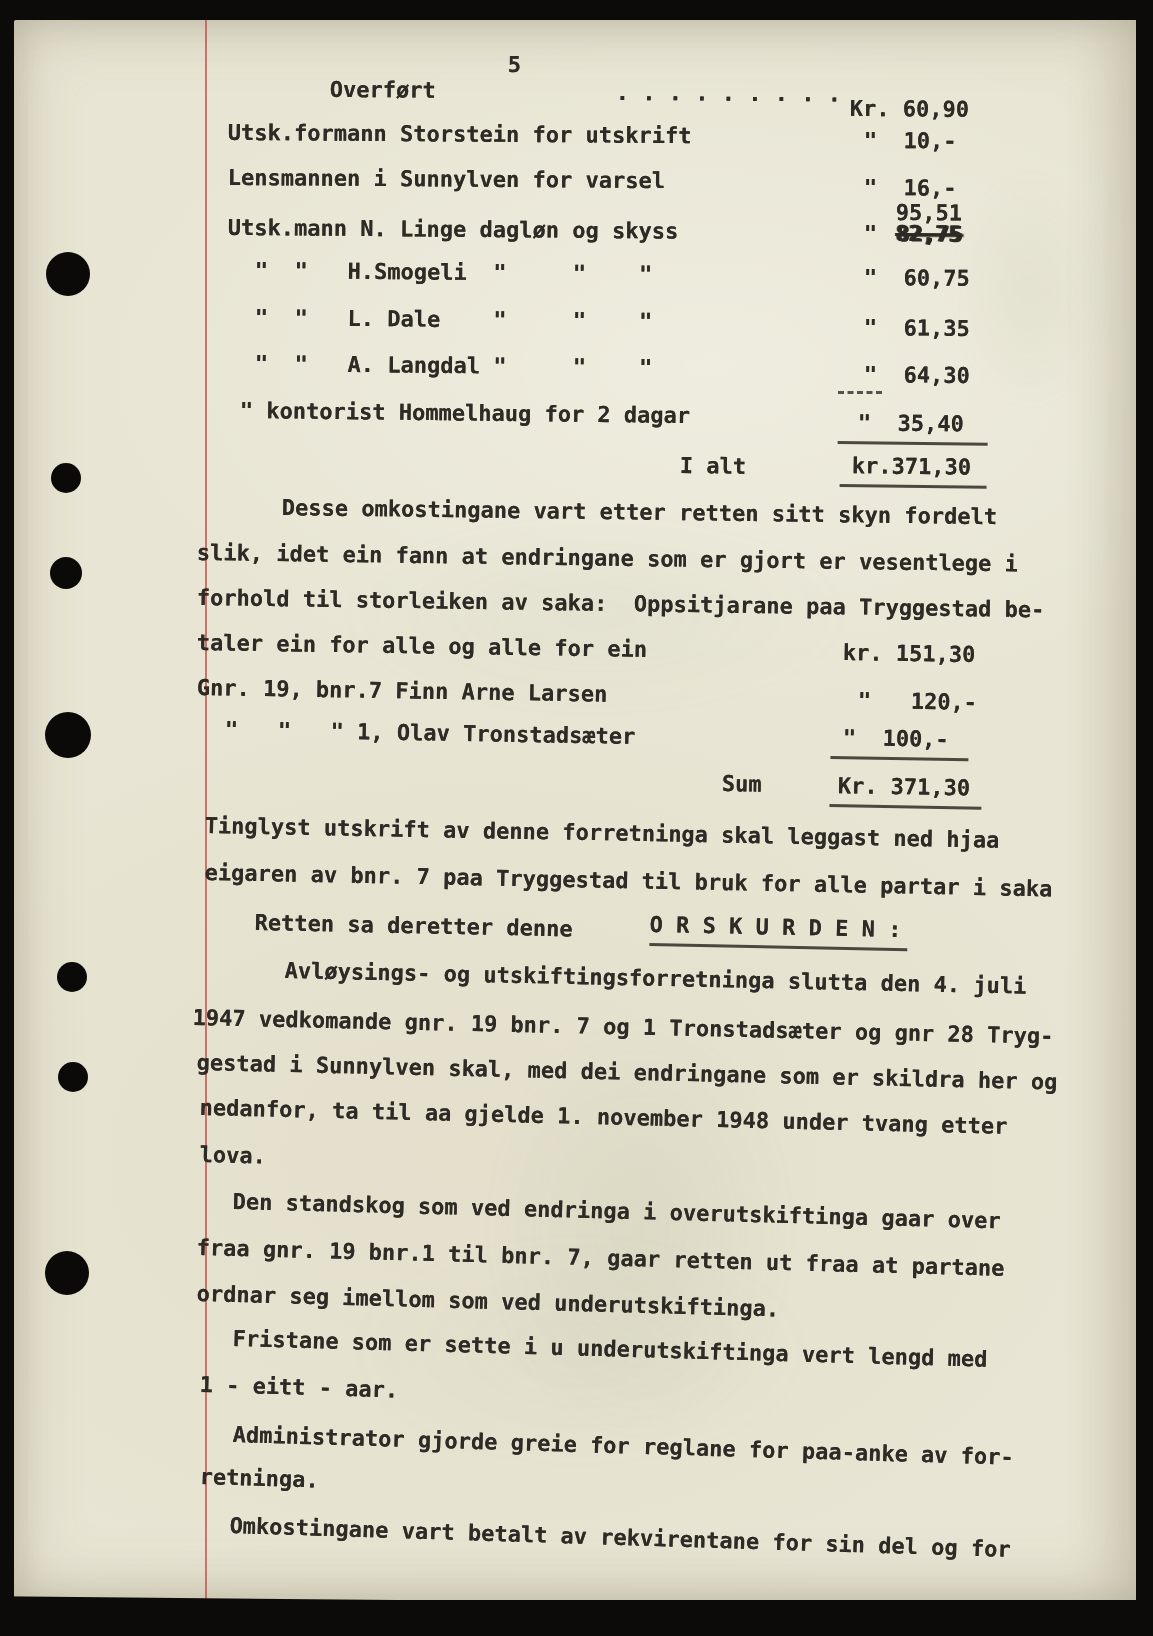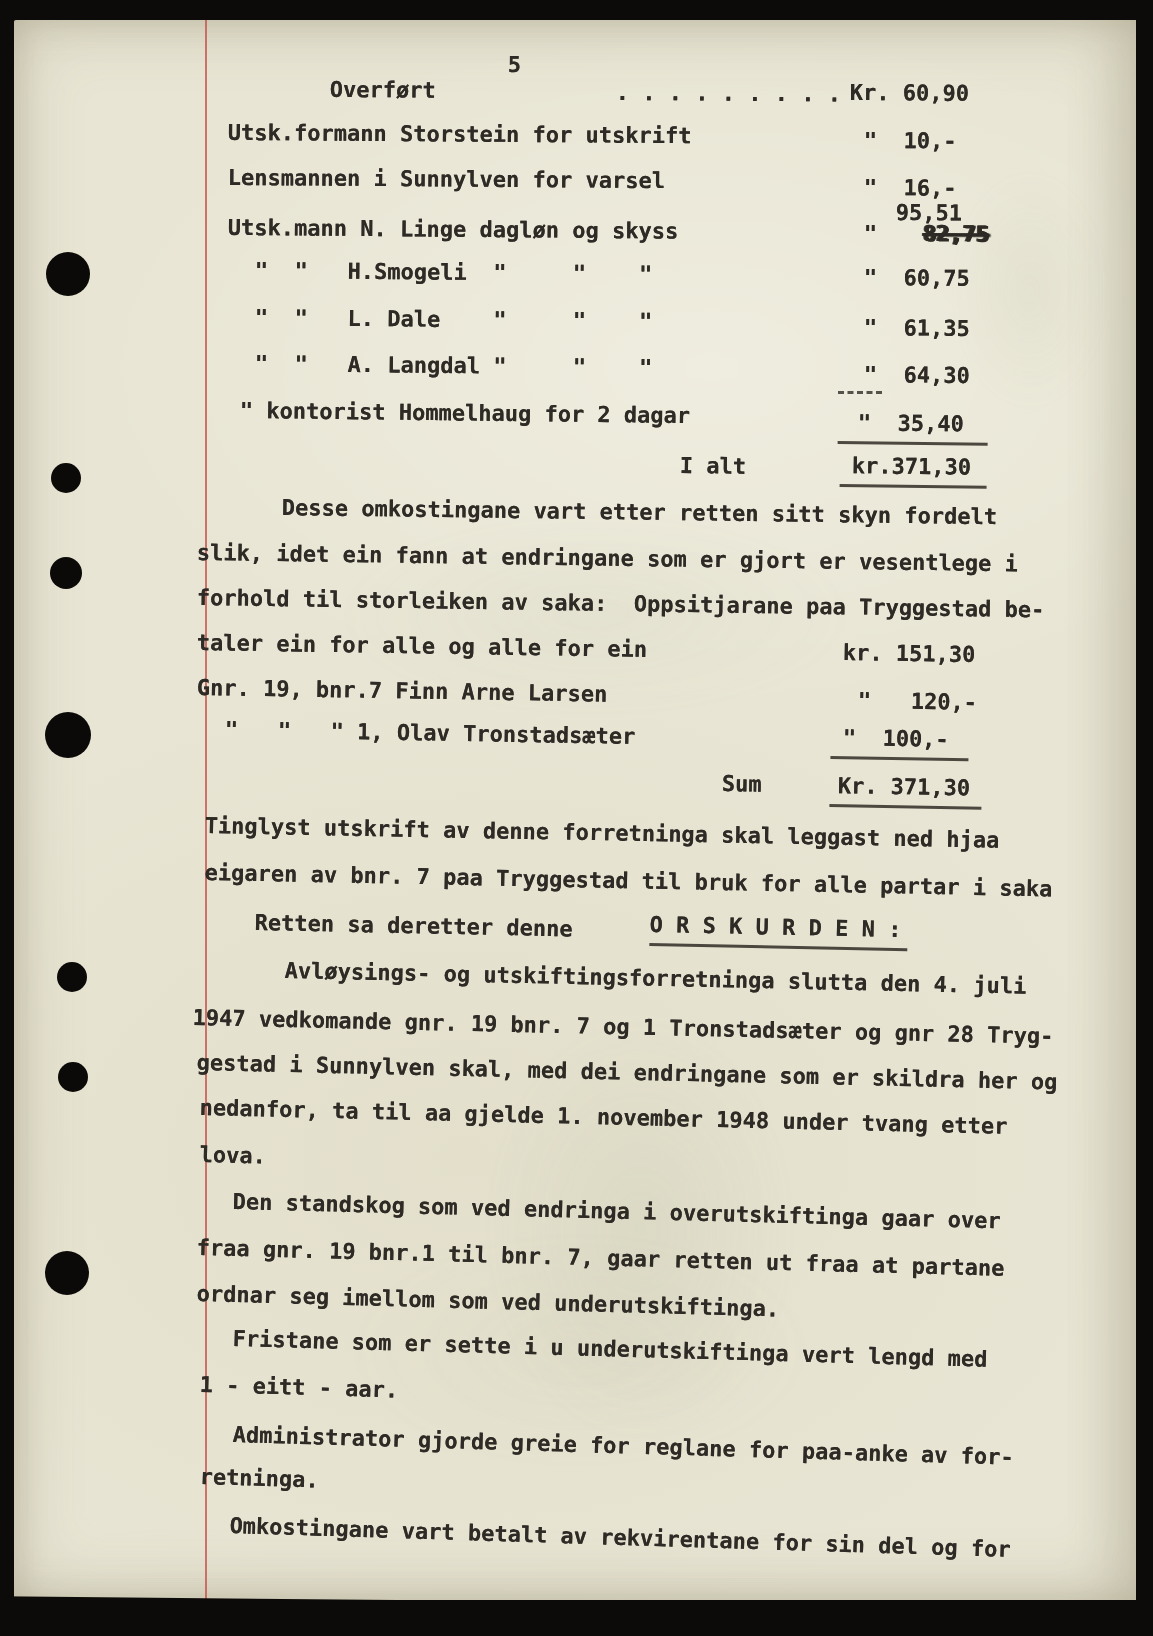--- a/index.html
+++ b/index.html
@@ -66,29 +66,29 @@
     <div class="smudge s1"></div>
     <div class="smudge s2"></div>
     <div class="smudge s3"></div>
     <div class="smudge s4"></div>
   </div>
 
   <div id="text-layer">
       <div class="line" style="left: 508px; top: 52px; transform: rotate(0.4deg);">5</div>
       <div class="line" style="left: 330px; top: 77px; transform: rotate(0.4deg);">Overført</div>
       <div class="line" style="left: 616px; top: 80px; transform: rotate(0.4deg);">. . . . . . . . .</div>
-      <div class="line" style="left: 850px; top: 80px; transform: rotate(0.4deg);">Kr. 60,90</div>
+      <div class="line" style="left: 850px; top: 96px; transform: rotate(0.4deg);">Kr. 60,90</div>
       <div class="line" style="left: 228px; top: 120px; transform: rotate(0.4deg);">Utsk.formann Storstein for utskrift</div>
       <div class="line" style="left: 864px; top: 128px; transform: rotate(0.4deg);">"  10,-</div>
       <div class="line" style="left: 228px; top: 165px; transform: rotate(0.42deg);">Lensmannen i Sunnylven for varsel</div>
       <div class="line" style="left: 864px; top: 175px; transform: rotate(0.43deg);">"  16,-</div>
       <div class="line" style="left: 896px; top: 200px; transform: rotate(0.45deg);">95,51</div>
       <div class="line" style="left: 228px; top: 215px; transform: rotate(0.47deg);">Utsk.mann N. Linge dagløn og skyss</div>
       <div class="line" style="left: 864px; top: 221px; transform: rotate(0.47deg);">"</div>
-      <div class="line struck" style="left: 896px; top: 221px; transform: rotate(0.47deg); margin-left: 27px;">82,75</div>
+      <div class="line struck" style="left: 896px; top: 221px; transform: rotate(0.47deg);">82,75</div>
       <div class="line" style="left: 255px; top: 258px; transform: rotate(0.51deg);">"  "   H.Smogeli  "     "    "</div>
       <div class="line" style="left: 864px; top: 265px; transform: rotate(0.52deg);">"  60,75</div>
       <div class="line" style="left: 255px; top: 305px; transform: rotate(0.56deg);">"  "   L. Dale    "     "    "</div>
       <div class="line" style="left: 864px; top: 315px; transform: rotate(0.57deg);">"  61,35</div>
       <div class="line" style="left: 255px; top: 351px; transform: rotate(0.6deg);">"  "   A. Langdal "     "    "</div>
       <div class="line" style="left: 864px; top: 362px; transform: rotate(0.61deg);">"  64,30</div>
       <div class="line" style="left: 240px; top: 398px; transform: rotate(0.65deg);">" kontorist Hommelhaug for 2 dagar</div>
       <div class="line underline pl20 pr24" style="left: 838px; top: 410px; transform: rotate(0.66deg);">"  35,40</div>
       <div class="line" style="left: 680px; top: 453px; transform: rotate(0.7deg);">I alt</div>
       <div class="line underline pl12 pr16" style="left: 840px; top: 453px; transform: rotate(0.7deg);">kr.371,30</div>

